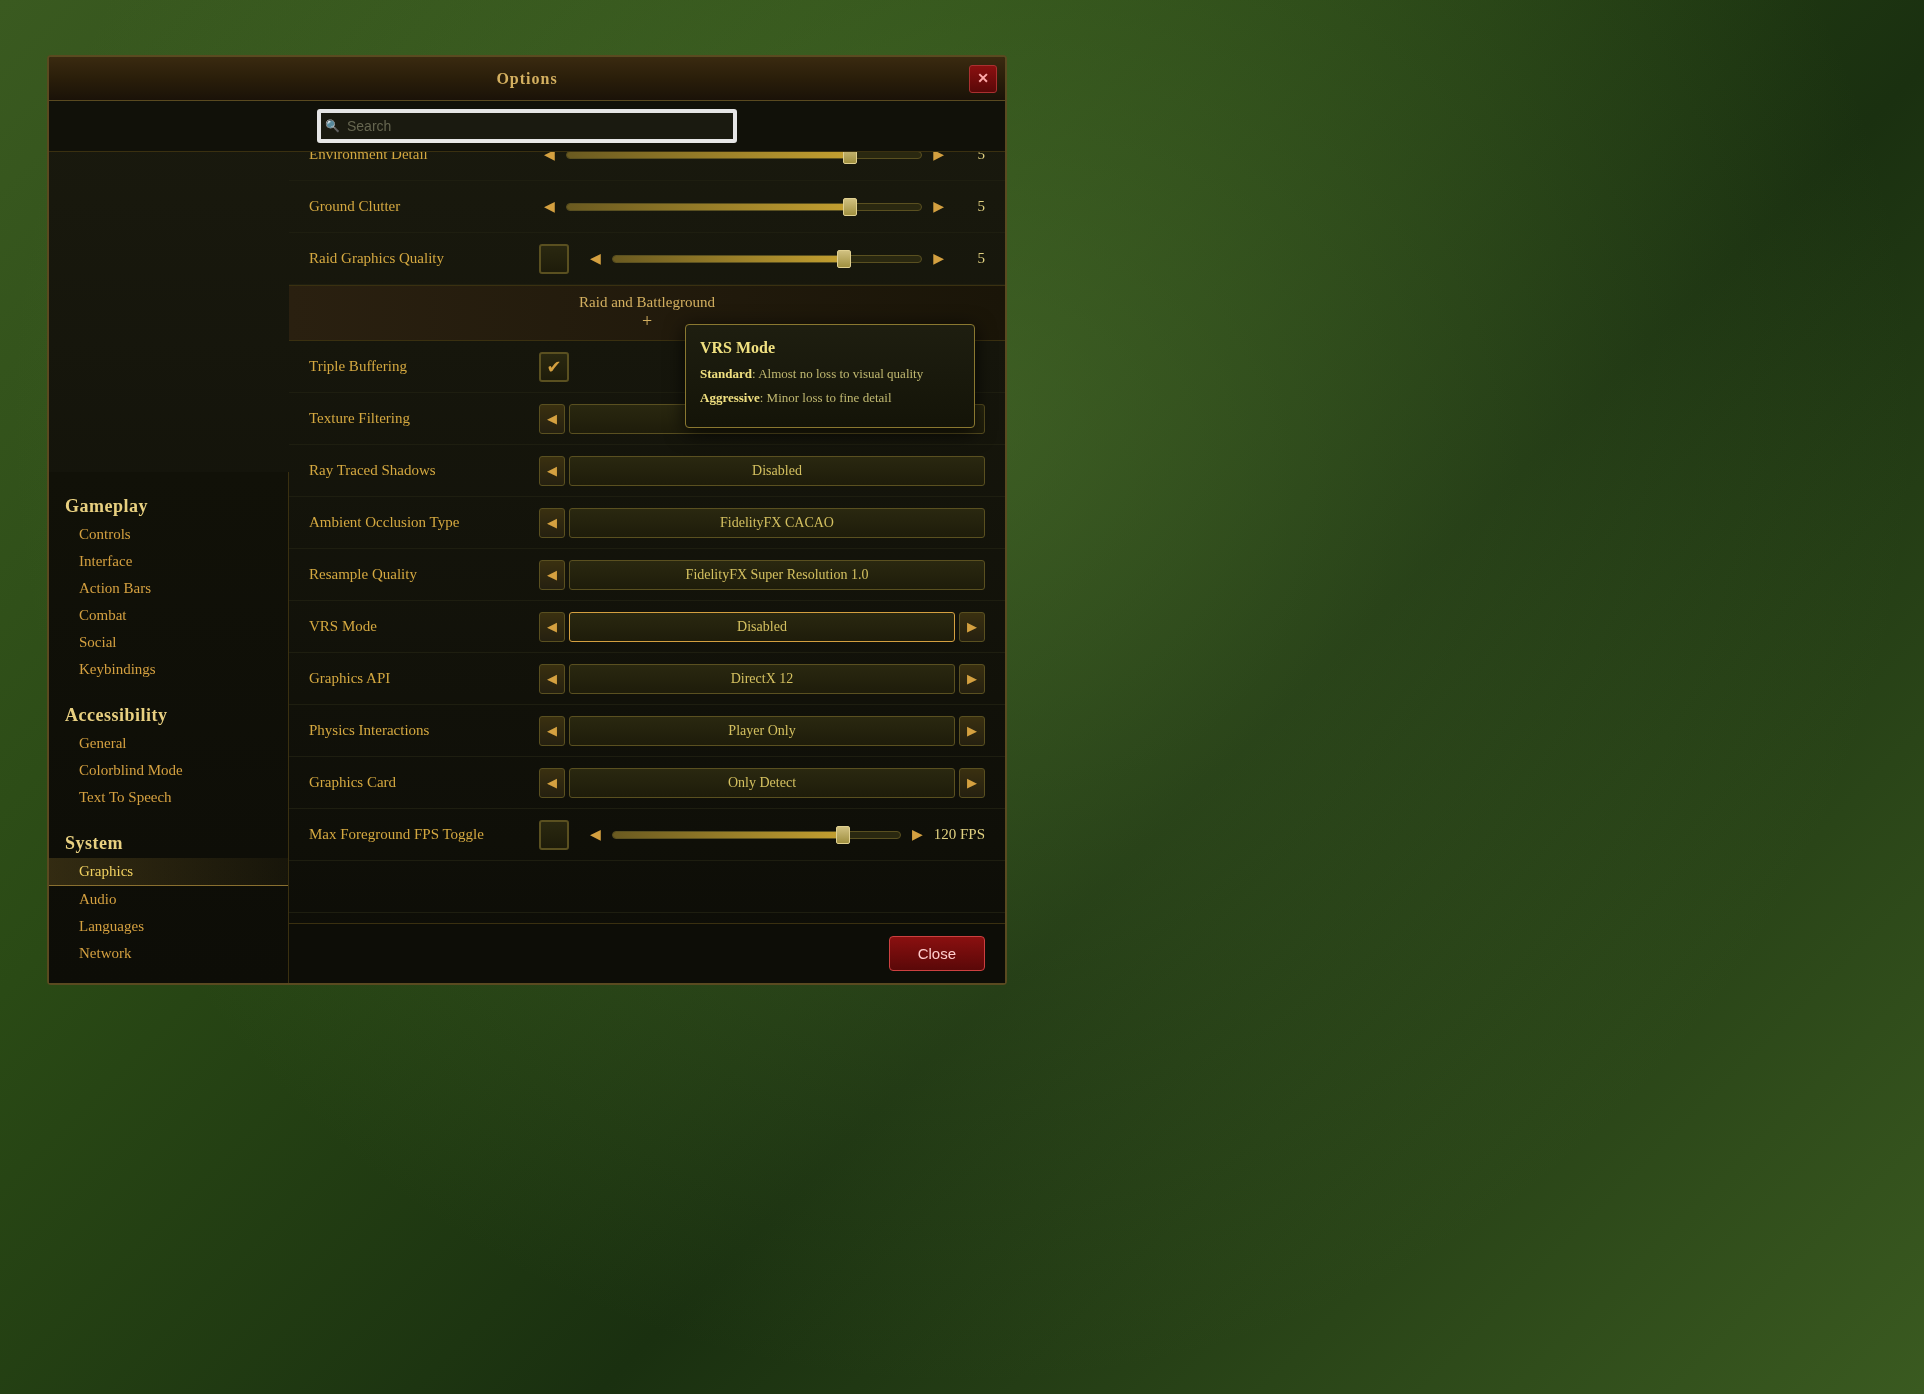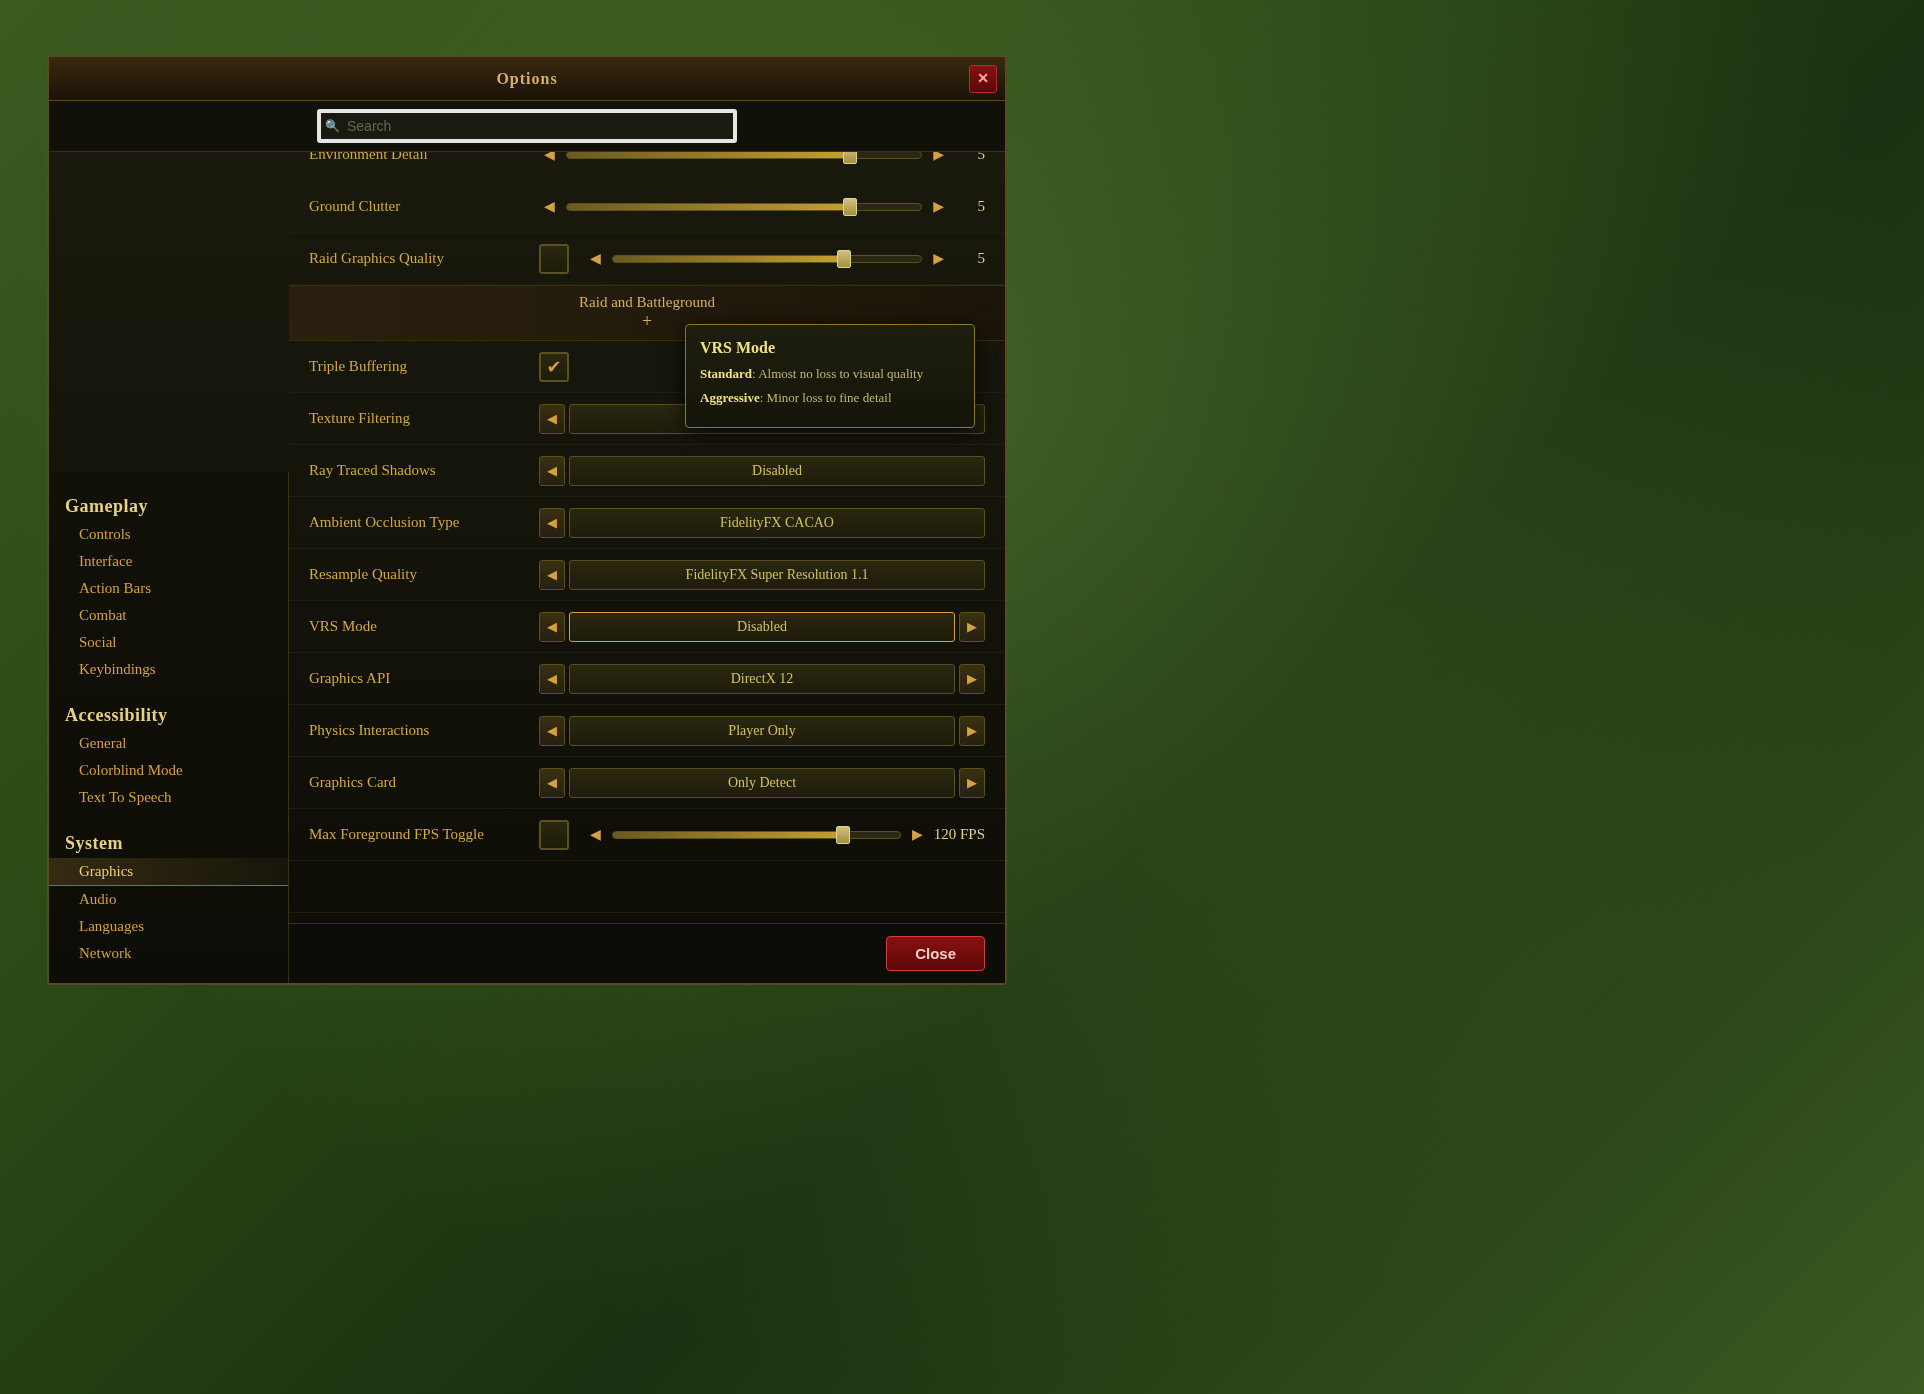--- a/index.html
+++ b/index.html
@@ -366,21 +366,21 @@
       background: #0d0d07;
       border-top: 1px solid #3a3010;
     }
     .close-btn {
       background: linear-gradient(180deg, #8a1010 0%, #5a0808 100%);
       border: 1px solid #cc4040;
       border-radius: 4px;
       color: #ffcccc;
       padding: 8px 28px;
       font-size: 15px;
-      font-weight: bold;
+      font-weight: normal;
       cursor: pointer;
     }
   </style>
 </head>
 <body>
 
 <div class="bg-overlay"></div>
 
 <div class="dialog-window">
 
@@ -522,21 +522,21 @@
               <div class="dropdown-value">FidelityFX CACAO</div>
             </div>
           </div>
         </div>
 
         <div class="setting-row">
           <span class="setting-label">Resample Quality</span>
           <div class="setting-control">
             <div class="dropdown-ctrl">
               <div class="arrow-btn">◀</div>
-              <div class="dropdown-value">FidelityFX Super Resolution 1.1</div>
+              <div class="dropdown-value">FidelityFX Super Resolution 1.0</div>
             </div>
           </div>
         </div>
 
         <div class="setting-row">
           <span class="setting-label">VRS Mode</span>
           <div class="setting-control">
             <div class="dropdown-ctrl">
               <div class="arrow-btn">◀</div>
               <div class="dropdown-value highlighted">Disabled</div>

